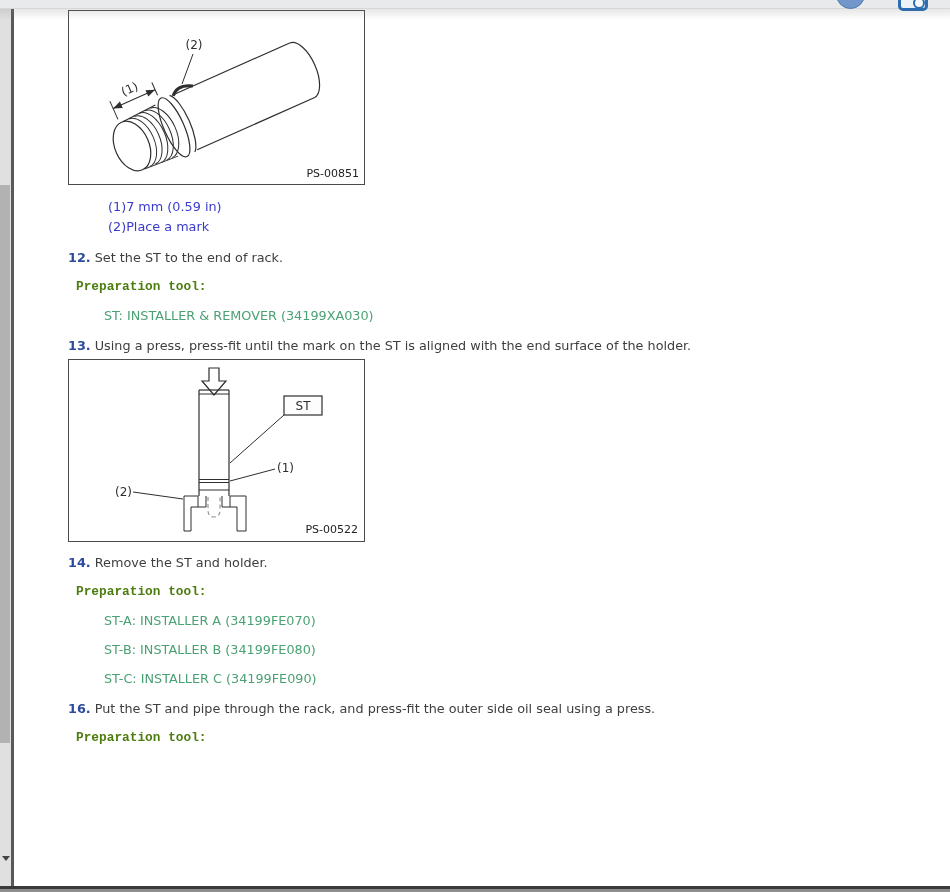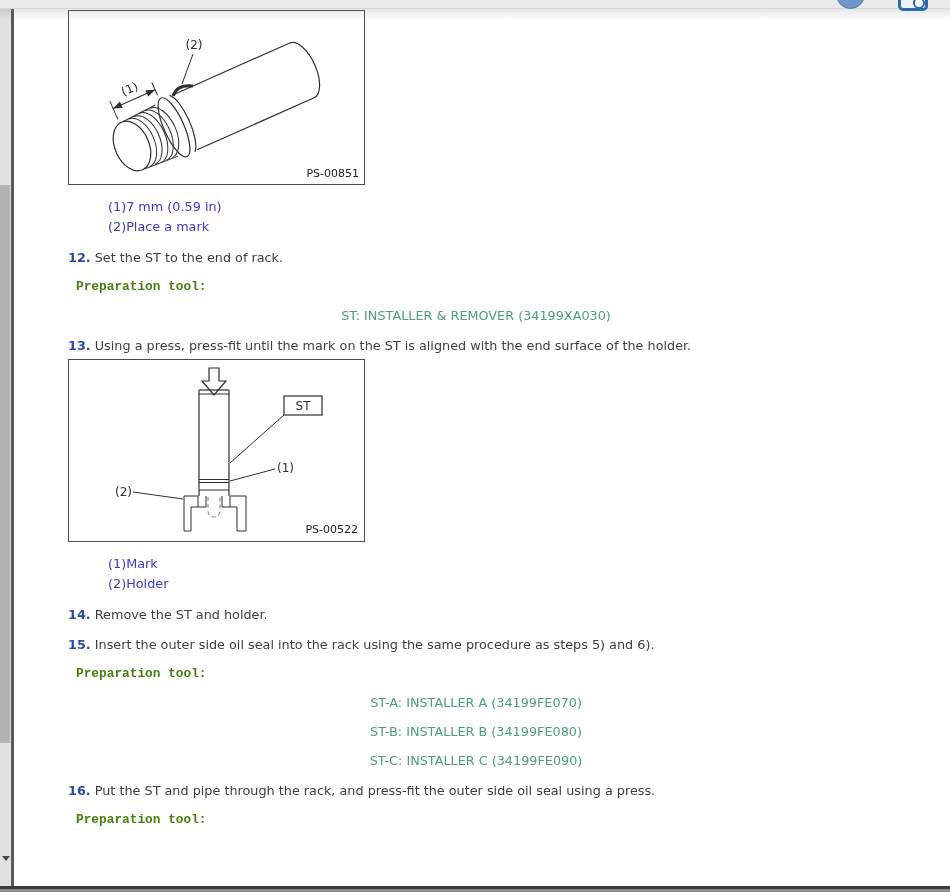--- a/index.html
+++ b/index.html
@@ -23,21 +23,21 @@
   .bottom-border2{position:absolute;left:0;top:889px;right:0;height:3px;background:#8d8d8d;z-index:5;}
   
   .content{position:absolute;left:14px;top:10px;width:780px;padding-left:54px;font-size:12.8px;line-height:19px;}
   .figure-box{width:295px;border:1px solid #4a4a4a;background:#fff;}
   .figure-box svg{display:block;}
   .fig2{margin-top:4px;}
   .caps{margin:12px 0 0 40px;color:#3a3ac8;line-height:20px;}
   .step{margin:11px 0 0 0;width:630px;}
   .step .num{font-weight:bold;color:#2c4a9e;}
   .prep{margin:10px 0 0 8px;font-weight:bold;color:#4d7c0f;font-family:Liberation Mono, monospace;}
-  .tool{margin:10px 0 0 36px;color:#4aa173;text-align:center;}
+  .tool{margin:10px 0 0 36px;color:#4aa173;}
   
   .ln{stroke:#2e2e2e;stroke-width:1.2;fill:none;}
   .lnthin{stroke:#2e2e2e;stroke-width:1;fill:none;}
   .figtext{font-family:"DejaVu Sans","Liberation Sans",sans-serif;font-size:12px;fill:#2e2e2e;}
   .figcode{font-family:"DejaVu Sans","Liberation Sans",sans-serif;font-size:11px;fill:#222;}
 </style>
 </head>
 <body>
 
 <div class="topbar"></div>
@@ -137,28 +137,23 @@
       <path class="lnthin" d="M 177,136 L 177,171"></path>
       <path class="lnthin" d="M 168,147 L 168,171"></path>
       <path class="lnthin" d="M 168,171 L 177,171"></path>
       <path class="lnthin" d="M 161,147 L 168,147"></path>
 
       <path d="M 139,137 L 139,150 Q 139,157 145,157 Q 151,157 151,150 L 151,137" stroke="#979797" stroke-width="1.2" fill="none" stroke-dasharray="4 3"></path>
       <text class="figcode" x="289" y="173" text-anchor="end">PS-00522</text>
     </svg>
   </div>
 
-  <div class="caps">
-    <div>(1)Mark</div>
-    <div>(2)Holder</div>
-  </div>
 
   <p class="step"><span class="num">14.</span> <span>Remove the ST and holder.</span></p>
 
-  <p class="step"><span class="num">15.</span> <span>Insert the outer side oil seal into the rack using the same procedure as steps 5) and 6).</span></p>
   <p class="prep">Preparation tool:</p>
   <p class="tool">ST-A: INSTALLER A (34199FE070)</p>
   <p class="tool">ST-B: INSTALLER B (34199FE080)</p>
   <p class="tool">ST-C: INSTALLER C (34199FE090)</p>
 
   <p class="step"><span class="num">16.</span> <span>Put the ST and pipe through the rack, and press-fit the outer side oil seal using a press.</span></p>
   <p class="prep">Preparation tool:</p>
 
 </div>
 

